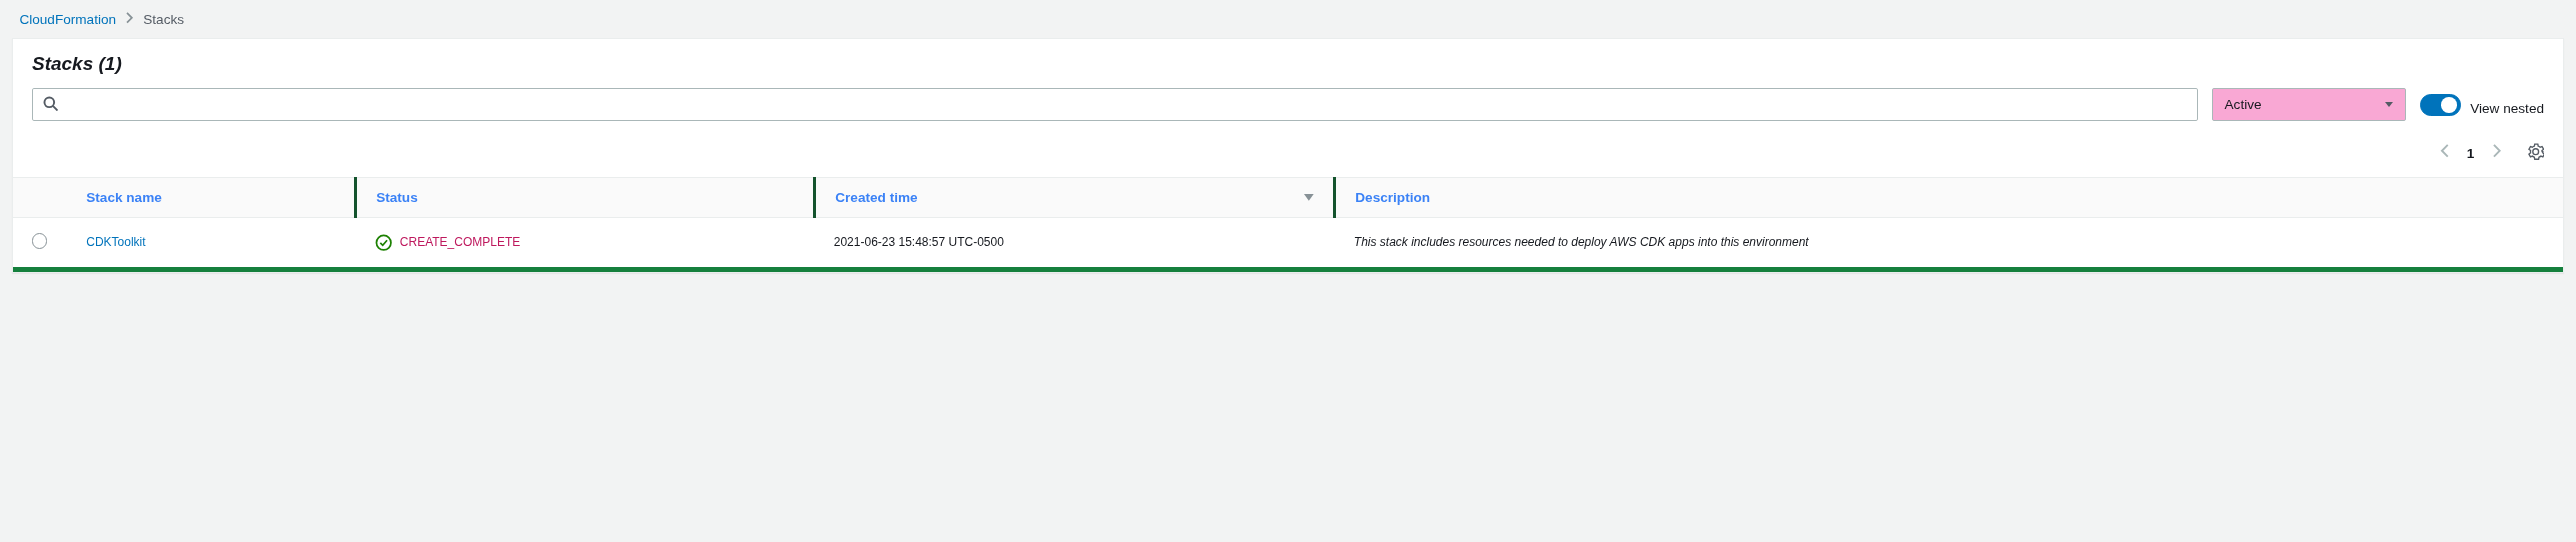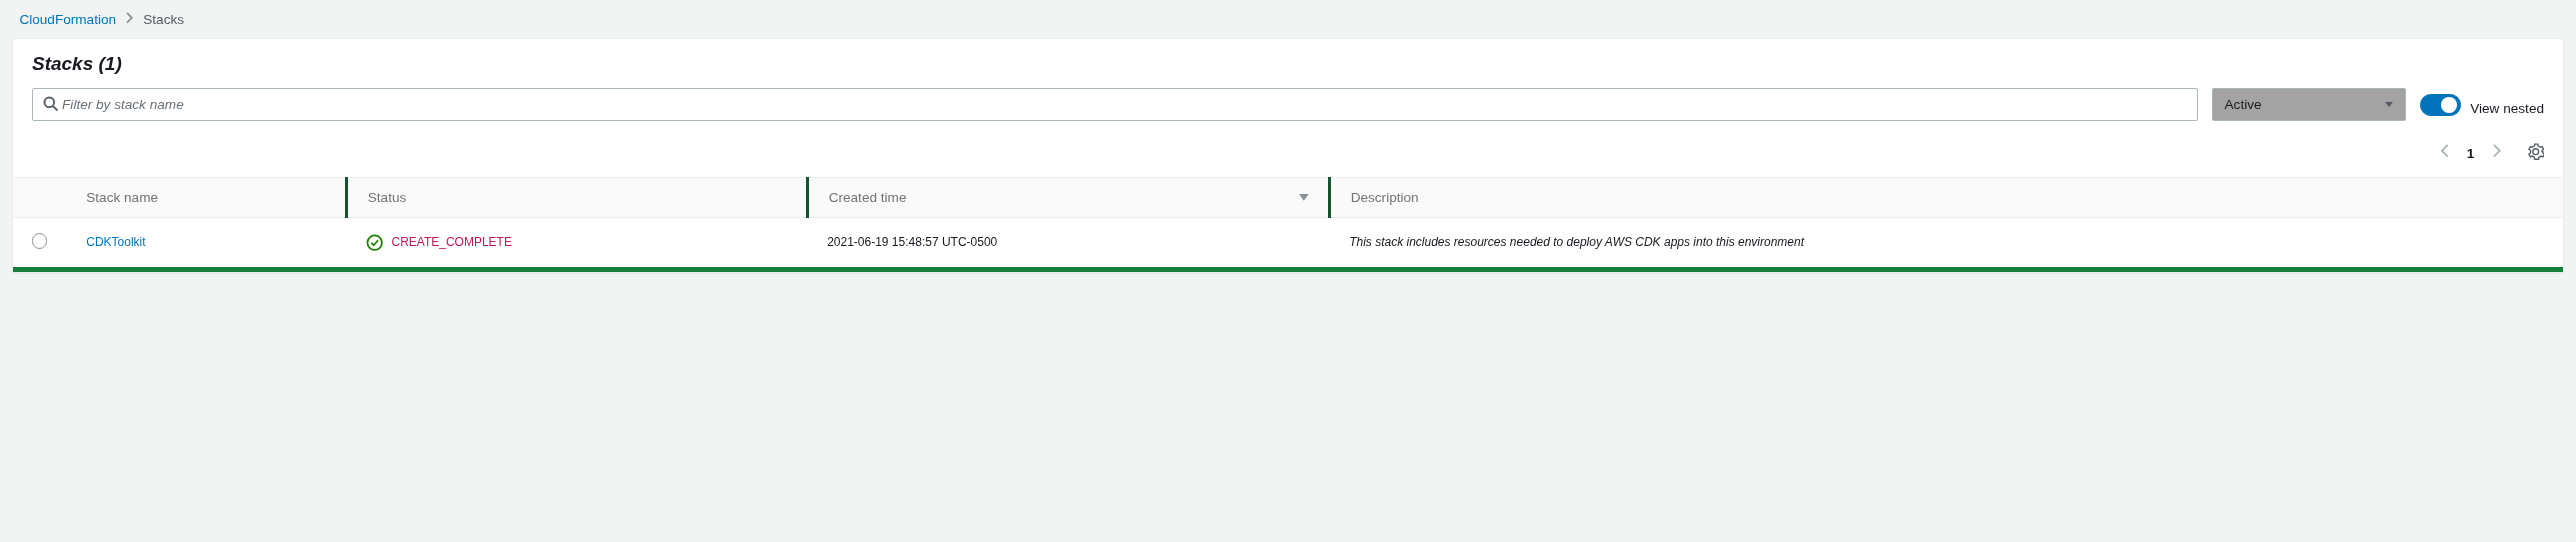--- a/index.html
+++ b/index.html
@@ -121,21 +121,21 @@
     }
     .select-wrap {
       display: flex;
       align-items: center;
       justify-content: space-between;
       border: 1px solid #aab7b8;
       border-radius: 1.9px;
       padding: 0 11.6px;
       height: 33px;
       min-width: 194px;
-      background: #a3a3a3;
+      background: #f9a8d4;
       cursor: pointer;
     }
     .toggle-wrap {
       display: flex;
       align-items: flex-end;
       gap: 9.7px;
     }
     .toggle {
       width: 41px;
       height: 21.3px;
@@ -175,23 +175,23 @@
       color: #545b64;
       cursor: pointer;
       margin-left: 7.8px;
     }
     table {
       width: 100%;
       border-collapse: collapse;
     }
     thead th {
       text-align: left;
-      font-weight: 400;
-      font-size: 13.6px;
-      color: #737373;
+      font-weight: 700;
+      font-size: 13.6px;
+      color: #3b82f6;
       padding: 11.6px 19.4px;
       border-top: 1px solid #eaeded;
       border-bottom: 1px solid #eaeded;
       background: #fafafa;
     }
     thead th.sortable {
       cursor: pointer;
     }
     .sort-ind {
       color: #879196;
@@ -261,21 +261,20 @@
   </div>
 
   <div class="filter-row">
     <div class="search-wrap">
       <span>
         <svg width="15.5" height="15.5" viewBox="0 0 16 16">
             <circle cx="6.5" cy="6.5" r="5" stroke="#545b64" stroke-width="2" fill="none"></circle>
             <line x1="10.5" y1="10.5" x2="15" y2="15" stroke="#545b64" stroke-width="2"></line>
           </svg>
       </span>
-      <input type="text" placeholder="Filter by stack name" style="">
     </div>
     <div class="select-wrap">
       <span>Active</span>
       <span class="caret-down" style="border-top-color:#545b64"></span>
     </div>
     <div class="toggle-wrap">
       <div class="toggle">
         <div class="toggle-knob"></div>
       </div>
       <span>View nested</span>
@@ -328,19 +327,19 @@
         </td>
         <td>
           <div class="status-cell">
             <svg class="status-icon" viewBox="0 0 18 18">
               <circle cx="9" cy="9" r="7.5" stroke="#1d8102" stroke-width="1.8" fill="none"></circle>
               <path d="M5.5 9.2 L8 11.7 L12.5 6.5" stroke="#1d8102" stroke-width="1.8" fill="none"></path>
             </svg>
             <span>CREATE_COMPLETE</span>
           </div>
         </td>
-        <td>2021-06-19 15:48:57 UTC-0500</td>
+        <td>2021-06-23 15:48:57 UTC-0500</td>
         <td class="desc-cell">This stack includes resources needed to deploy AWS CDK apps into this environment</td>
       </tr>
     </tbody>
   </table>
 </div>
 
 
 </body></html>

